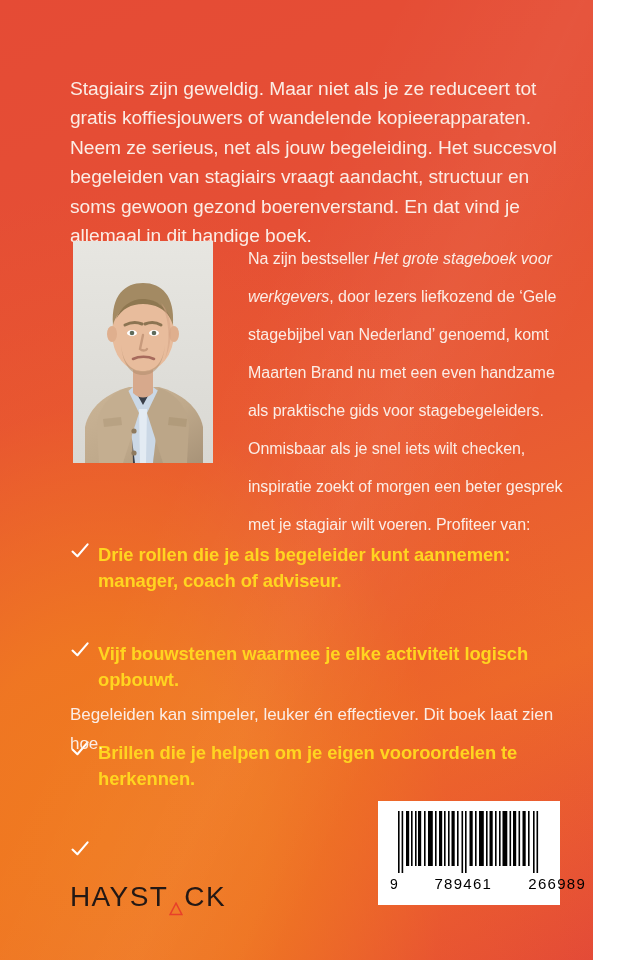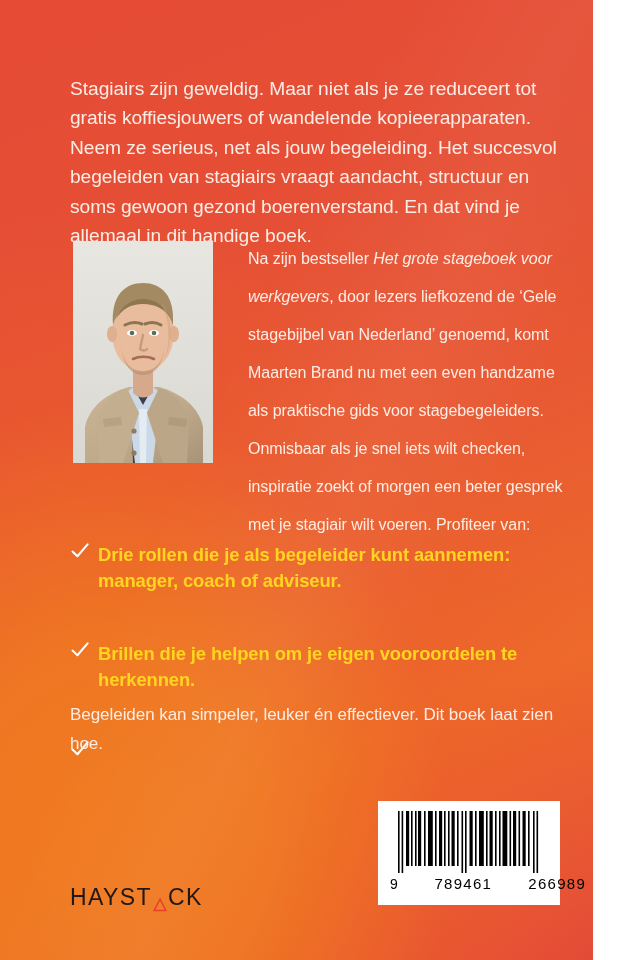--- a/index.html
+++ b/index.html
@@ -85,21 +85,21 @@
     letter-spacing:-0.05px;
   }
 
   #logo {
     position:absolute;
     left:70px; top:884px;
     height:26px;
     display:flex;
     align-items:center;
     color:#231815;
-    font-size:23px;
+    font-size:28px;
     font-weight:400;
     letter-spacing:1.4px;
   }
   #logo .tri {
     display:inline-block;
     width:14px; height:14px;
     margin:0 1px;
     position:relative;
     top:1px;
   }
@@ -212,20 +212,28 @@
   </p>
 
   <ul id="bullets">
     <li>
       <span class="check">
         <svg viewBox="0 0 20 20" xmlns="http://www.w3.org/2000/svg" aria-hidden="true">
           <path d="M2.5 10.6 L7.4 15.2 L17.6 3.4" stroke="currentColor" stroke-width="2.1" fill="none" stroke-linecap="round" stroke-linejoin="round"></path>
         </svg>
       </span>
       <span>Drie rollen die je als begeleider kunt aannemen: manager, coach of adviseur.</span>
+    </li>
+    <li>
+      <span class="check">
+        <svg viewBox="0 0 20 20" xmlns="http://www.w3.org/2000/svg" aria-hidden="true">
+          <path d="M2.5 10.6 L7.4 15.2 L17.6 3.4" stroke="currentColor" stroke-width="2.1" fill="none" stroke-linecap="round" stroke-linejoin="round"></path>
+        </svg>
+      </span>
+      <span>Vijf bouwstenen waarmee je elke activiteit logisch opbouwt.</span>
     </li>
     <li>
       <span class="check">
         <svg viewBox="0 0 20 20" xmlns="http://www.w3.org/2000/svg" aria-hidden="true">
           <path d="M2.5 10.6 L7.4 15.2 L17.6 3.4" stroke="currentColor" stroke-width="2.1" fill="none" stroke-linecap="round" stroke-linejoin="round"></path>
         </svg>
       </span>
       <span>Brillen die je helpen om je eigen vooroordelen te herkennen.</span>
     </li>
     <li>

